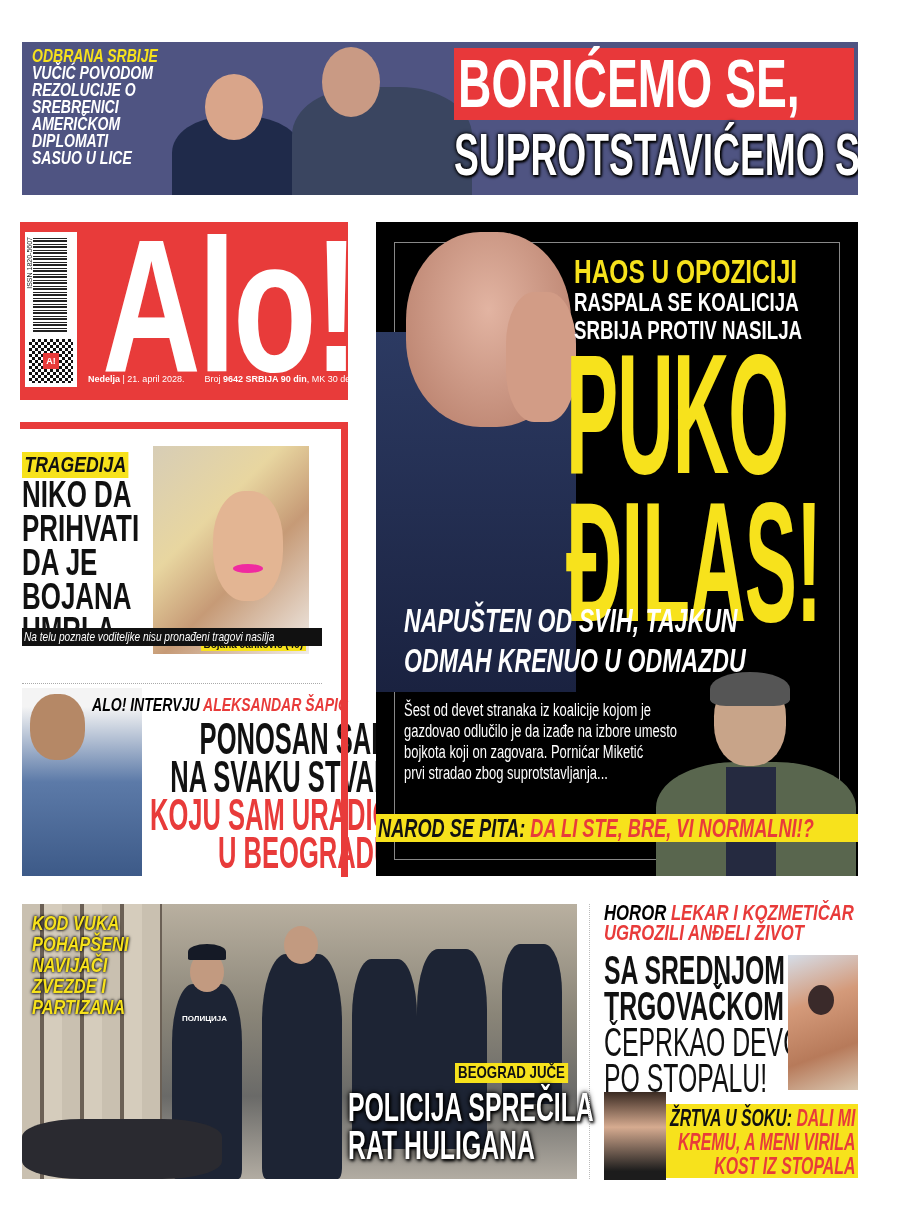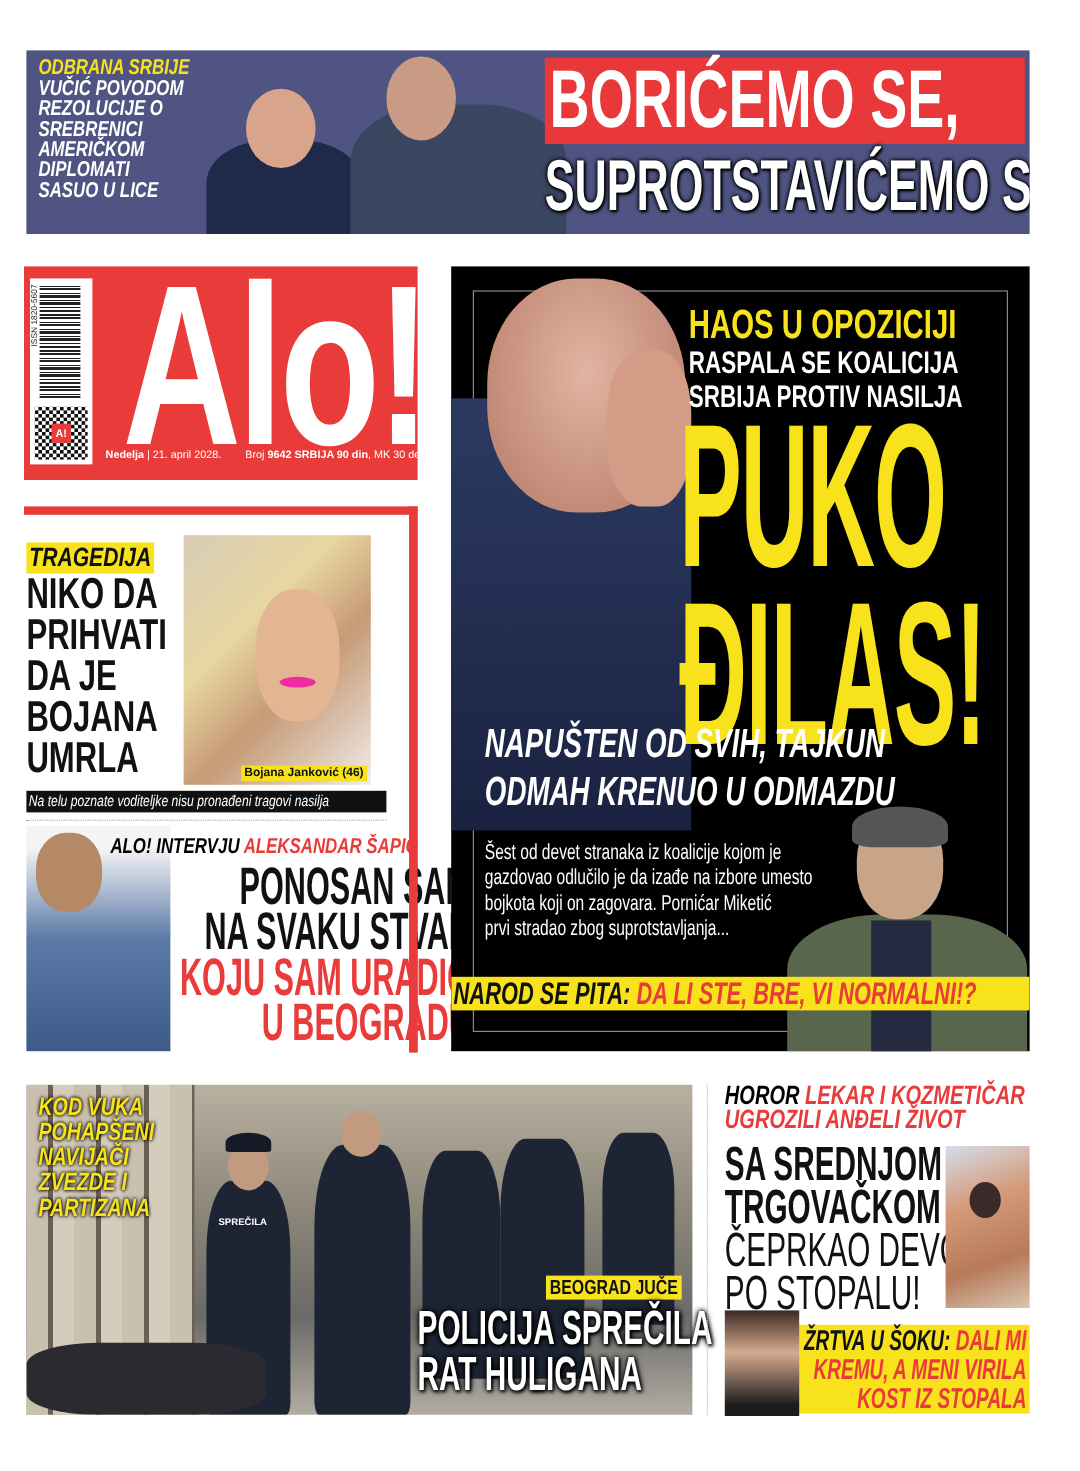--- a/index.html
+++ b/index.html
@@ -29,21 +29,21 @@
 .logo-foot b{font-weight:900}
 
 #trag{left:20px;top:422px;width:328px;height:455px;border:7px solid #e83b3a;border-left:none;border-bottom:none;background:#fff}
 .kicker-yel{background:#f7e21c;color:#111;font-style:italic;font-weight:900;padding:0 3px}
 .trag-k{position:absolute;left:22px;top:452px;font-size:22px;transform:scaleX(.8);transform-origin:left top}
 .trag-h{position:absolute;left:22px;top:478px;font-size:36px;font-weight:900;line-height:34px;transform:scaleX(.72);transform-origin:left top;color:#111}
 .photo-bojana{position:absolute;left:153px;top:446px;width:156px;height:208px;background:linear-gradient(135deg,#d7cdb6 0%,#e8d6a0 35%,#c69a76 60%,#f0ece8 100%)}
 .face{position:absolute;left:60px;top:45px;width:70px;height:110px;border-radius:45%;background:#e3b593}
 .lips{position:absolute;left:80px;top:118px;width:30px;height:9px;border-radius:50%;background:#f02aa0}
 .caption-y{position:absolute;right:3px;bottom:3px;font-size:10px;font-weight:700;background:#f7e21c;padding:1px 3px;color:#111}
-.trag-sub{position:absolute;left:22px;top:659px;width:300px;height:18px;background:#111;color:#fff;font-style:italic;font-size:13px;line-height:18px;padding-left:2px;overflow:hidden}
+.trag-sub{position:absolute;left:22px;top:628px;width:300px;height:18px;background:#111;color:#fff;font-style:italic;font-size:13px;line-height:18px;padding-left:2px;overflow:hidden}
 .trag-sub span{display:inline-block;transform:scaleX(.78);transform-origin:left top;white-space:nowrap}
 .dotline{position:absolute;left:22px;top:683px;width:300px;border-top:1px dotted #aaa}
 .sapic-photo{position:absolute;left:22px;top:688px;width:120px;height:188px;background:linear-gradient(180deg,#f4f4f4 0%,#f4f4f4 10%,#5c7aa8 50%,#3d5a88 100%);overflow:hidden}
 .sapic-head{position:absolute;left:8px;top:6px;width:55px;height:66px;border-radius:45%;background:#b58866}
 .sapic-k{position:absolute;left:92px;top:695px;font-size:18px;font-style:italic;font-weight:900;transform:scaleX(.78);transform-origin:left top;white-space:nowrap}
 .sapic-h{position:absolute;left:150px;top:720px;font-size:44px;font-weight:900;line-height:38px;color:#111;transform:scaleX(.58);transform-origin:left top;white-space:nowrap;text-align:right}
 .sapic-h .r{color:#e83b3a}
 
 #main{left:376px;top:222px;width:482px;height:654px;background:#000;overflow:hidden}
 .frame{position:absolute;left:18px;top:20px;width:446px;height:618px;border:1px solid #888}
@@ -195,21 +195,21 @@
 <div id="police" class="abs">
   <div class="building"></div>
   <div class="cop" style="left:150px;top:80px;width:70px;height:195px"></div>
   <div class="cop-h" style="left:168px;top:48px;width:34px;height:40px"></div>
   <div class="cop-cap" style="left:166px;top:40px;width:38px;height:16px"></div>
   <div class="cop" style="left:240px;top:50px;width:80px;height:225px"></div>
   <div class="cop-h" style="left:262px;top:22px;width:34px;height:38px"></div>
   <div class="cop" style="left:330px;top:55px;width:65px;height:190px"></div>
   <div class="cop" style="left:395px;top:45px;width:70px;height:200px"></div>
   <div class="cop" style="left:480px;top:40px;width:60px;height:160px"></div>
-  <div class="abs" style="left:160px;top:110px;font-size:8px;color:#fff;font-weight:700">SPREČILA</div>
+  <div class="abs" style="left:160px;top:110px;font-size:8px;color:#fff;font-weight:700">ПОЛИЦИЈА</div>
   <div class="abs" style="left:0;top:215px;width:200px;height:60px;background:#2a2a30;border-radius:30%"></div>
 </div>
 <div class="pol-k">
   <div>KOD VUKA</div>
   <div>POHAPŠENI</div>
   <div>NAVIJAČI</div>
   <div>ZVEZDE I</div>
   <div>PARTIZANA</div>
 </div>
 <div class="beo">BEOGRAD JUČE</div>

